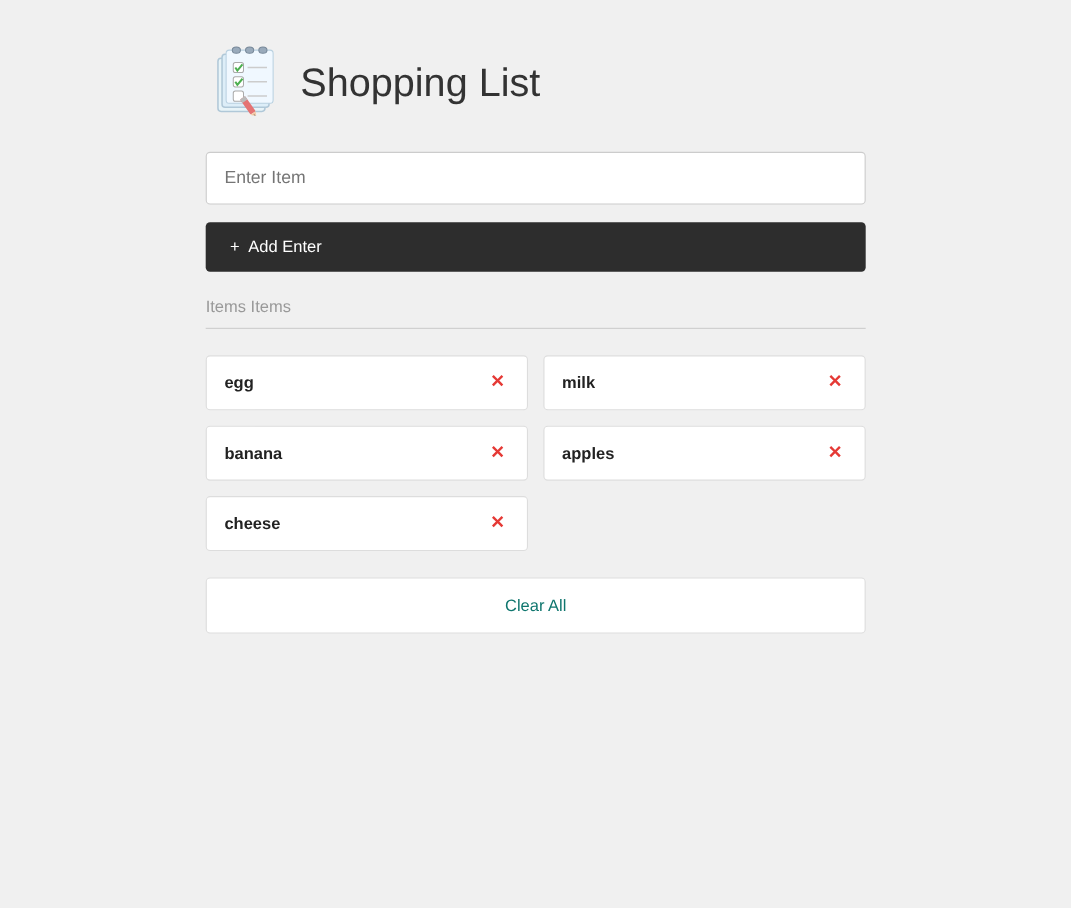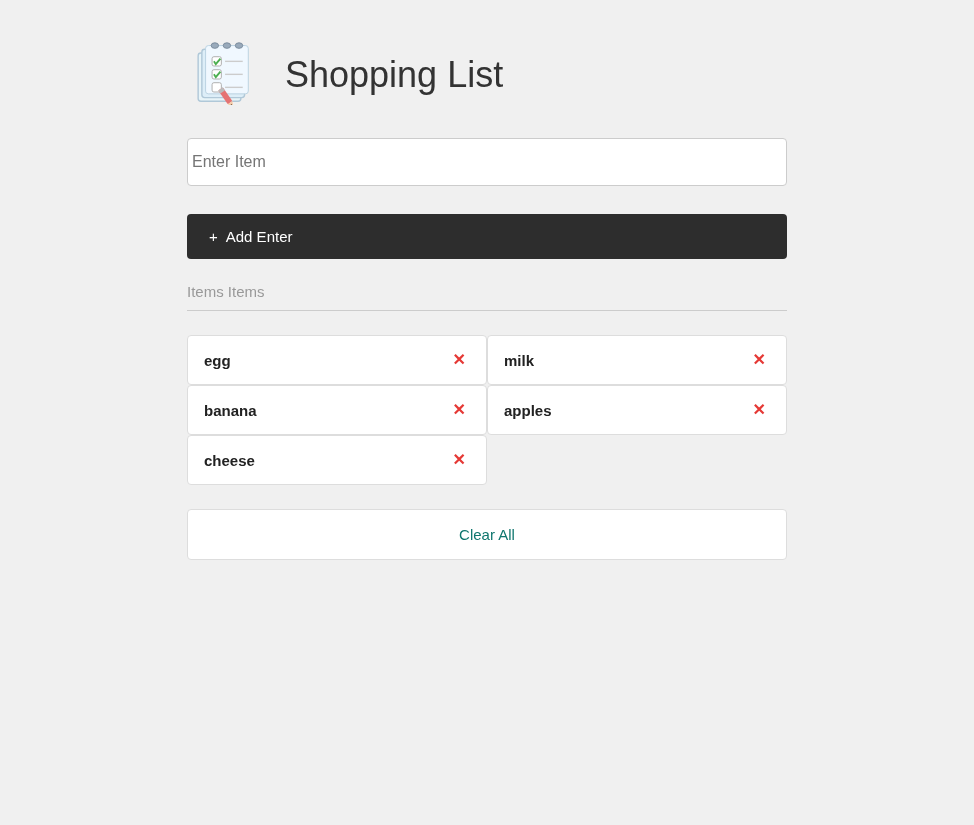--- a/index.html
+++ b/index.html
@@ -20,46 +20,46 @@
     .container {
       width: 600px;
       display: flex;
       flex-direction: column;
       gap: 0;
     }
 
     .header {
       display: flex;
       align-items: center;
-      gap: 28px;
+      gap: 16px;
       margin-bottom: 28px;
     }
 
     .app-icon {
       width: 70px;
       height: 70px;
       position: relative;
     }
 
     .app-title {
       font-size: 36px;
       font-weight: 400;
       color: #333;
     }
 
     .item-input {
       width: 100%;
-      padding: 14px 4px;
+      padding: 14px 16px;
       font-size: 16px;
       border: 1px solid #ccc;
       border-radius: 4px;
       outline: none;
       background: white;
       color: #4d7c0f;
-      margin-bottom: 28px;
+      margin-bottom: 16px;
     }
 
     .add-btn {
       background-color: #2d2d2d;
       color: white;
       border: none;
       padding: 14px 22px;
       font-size: 15px;
       border-radius: 4px;
       cursor: pointer;
@@ -77,21 +77,21 @@
 
     .divider {
       border: none;
       border-top: 1px solid #ccc;
       margin-bottom: 24px;
     }
 
     .items-grid {
       display: grid;
       grid-template-columns: 1fr 1fr;
-      gap: 0;
+      gap: 14px;
       margin-bottom: 24px;
     }
 
     .item-card {
       background: white;
       border: 1px solid #ddd;
       border-radius: 4px;
       padding: 14px 16px;
       display: flex;
       align-items: center;

